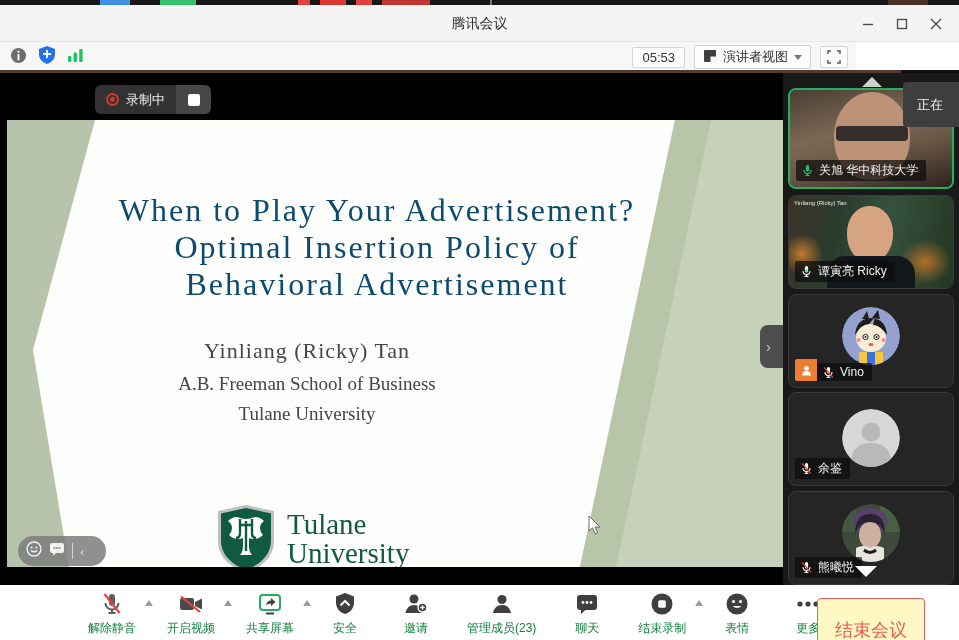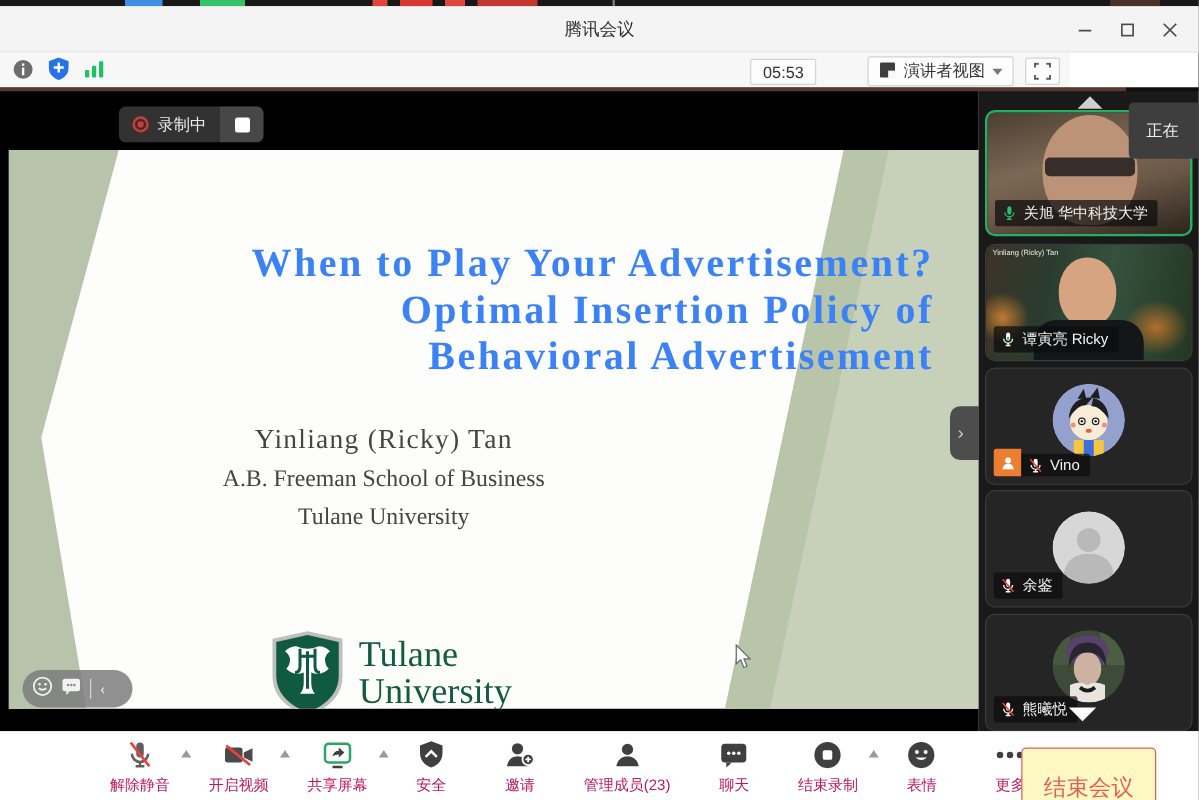--- a/index.html
+++ b/index.html
@@ -15,39 +15,39 @@
   .titlebar { position:absolute; left:0; top:5px; width:959px; height:37px; background:#f4f4f4; border-bottom:1px solid #e6e6e6; }
   .titlebar .title { position:absolute; left:0; right:0; top:10px; text-align:center; font-size:14px; color:#2f2f2f; }
   .win-controls { position:absolute; right:6px; top:0; height:37px; display:flex; align-items:center; }
   .win-btn { width:34px; height:37px; display:flex; align-items:center; justify-content:center; cursor:default; }
 
   
   .toolbar2 { position:absolute; left:0; top:42px; width:856px; height:28px; background:#f7f7f7; }
   .tb2-left { position:absolute; left:10px; top:4px; display:flex; gap:12px; align-items:center; }
   .tb2-right { position:absolute; right:8px; top:3px; display:flex; gap:9px; align-items:center; }
   .timer-box { border:1px solid #d4d4d4; border-radius:2px; background:#fdfdfd; padding:2px 9px; font-size:13px; color:#333; }
-  .view-box { border:1px solid #d4d4d4; border-radius:2px; background:#fdfdfd; padding:2px 8px; font-size:13px; color:#333; display:flex; align-items:center; gap:6px;margin-left:32px; }
+  .view-box { border:1px solid #d4d4d4; border-radius:2px; background:#fdfdfd; padding:2px 8px; font-size:13px; color:#333; display:flex; align-items:center; gap:6px; }
   .fs-box { border:1px solid #d4d4d4; border-radius:2px; background:#fdfdfd; width:28px; height:22px; display:flex; align-items:center; justify-content:center; }
   .caret-down { width:0; height:0; border-left:4px solid transparent; border-right:4px solid transparent; border-top:5px solid #777; }
 
   .content-topline { position:absolute; left:0; top:70px; width:901px; height:3px; background:#55392d; z-index:6; }
   .content-topline2 { position:absolute; left:901px; top:70px; width:58px; height:3px; background:#101010; z-index:6; }
 
   
   .content { position:absolute; left:0; top:70px; width:783px; height:515px; background:#000; overflow:hidden; }
 
   .slide { position:absolute; left:7px; top:50px; width:776px; height:447px; background:#fdfdfc; overflow:hidden;
            font-family:"Liberation Serif", serif; }
   .shape { position:absolute; left:0; top:0; width:776px; height:447px; }
   .wedge-left  { background:#b7c3aa; clip-path:polygon(0 0, 88px 0, 26px 230px, 62px 447px, 0 447px); }
   .band-right  { background:#c7d0b9; clip-path:polygon(668px 0, 776px 0, 776px 447px, 573px 447px); }
   .band-right-edge { background:#b9c5a9; clip-path:polygon(668px 0, 704px 0, 609px 447px, 573px 447px); }
 
-  .slide-title { position:absolute; left:0; top:72px; width:740px; text-align:right; color:#3b82f6;
-                 font-size:32px; line-height:37px; letter-spacing:2px;font-weight:bold; }
+  .slide-title { position:absolute; left:0; top:72px; width:740px; text-align:center; color:#0c4a6e;
+                 font-size:32px; line-height:37px; letter-spacing:2px; }
   .slide-author { position:absolute; left:95px; top:218px; width:410px; text-align:center; color:#454545; }
   .slide-author .a1 { font-size:22px; letter-spacing:1px; margin-bottom:9px; }
   .slide-author .a2 { font-size:19px; margin-bottom:8px; }
   .slide-author .a3 { font-size:19px; }
 
   .logo { position:absolute; left:207px; top:383px; display:flex; align-items:center; }
   .logo-text { margin-left:9px; color:#135a43; font-size:29px; line-height:29px; }
 
   .float-pill { position:absolute; left:11px; top:416px; width:88px; height:30px; border-radius:16px;
                 background:rgba(125,125,125,0.85); display:flex; align-items:center; padding:0 8px; gap:7px; }
@@ -97,21 +97,21 @@
   .badge-presenter { width:22px; height:22px; background:#ed7d31; border-radius:2px 0 0 2px; display:flex; align-items:center; justify-content:center; }
   .badge-presenter + .name-chip { border-radius:0 2px 2px 0; }
 
   .tooltip { position:absolute; right:0; top:12px; width:56px; height:45px; background:#3e3e3e; border-radius:4px 0 0 4px;
              display:flex; align-items:center; padding-left:14px; color:#ececec; font-size:13px; z-index:8; }
 
   
   .bottom-bar { position:absolute; left:0; top:585px; width:959px; height:55px; background:#ffffff; }
   .bb-items { position:absolute; left:88px; top:6px; display:flex; gap:31px; }
   .tb-btn { position:relative; display:flex; flex-direction:column; align-items:center; gap:3px; min-width:40px; }
-  .tb-btn .lbl { font-size:12px; color:#be185d; white-space:nowrap; }
+  .tb-btn .lbl { font-size:12px; color:#15803d; white-space:nowrap; }
   .tb-btn .ic { height:26px; display:flex; align-items:center; justify-content:center; }
   .caret-up { position:absolute; right:-17px; top:9px; width:0; height:0;
               border-left:4.5px solid transparent; border-right:4.5px solid transparent; border-bottom:6px solid #9a9a9a; }
   .end-btn { position:absolute; right:34px; top:13px; border:1px solid #e85c5c; color:#e85c5c; background:#fef9c3;
              border-radius:4px; font-size:18px; padding:19px 17px; cursor:default; }
 </style>
 </head>
 <body>
 
 <div class="app">

